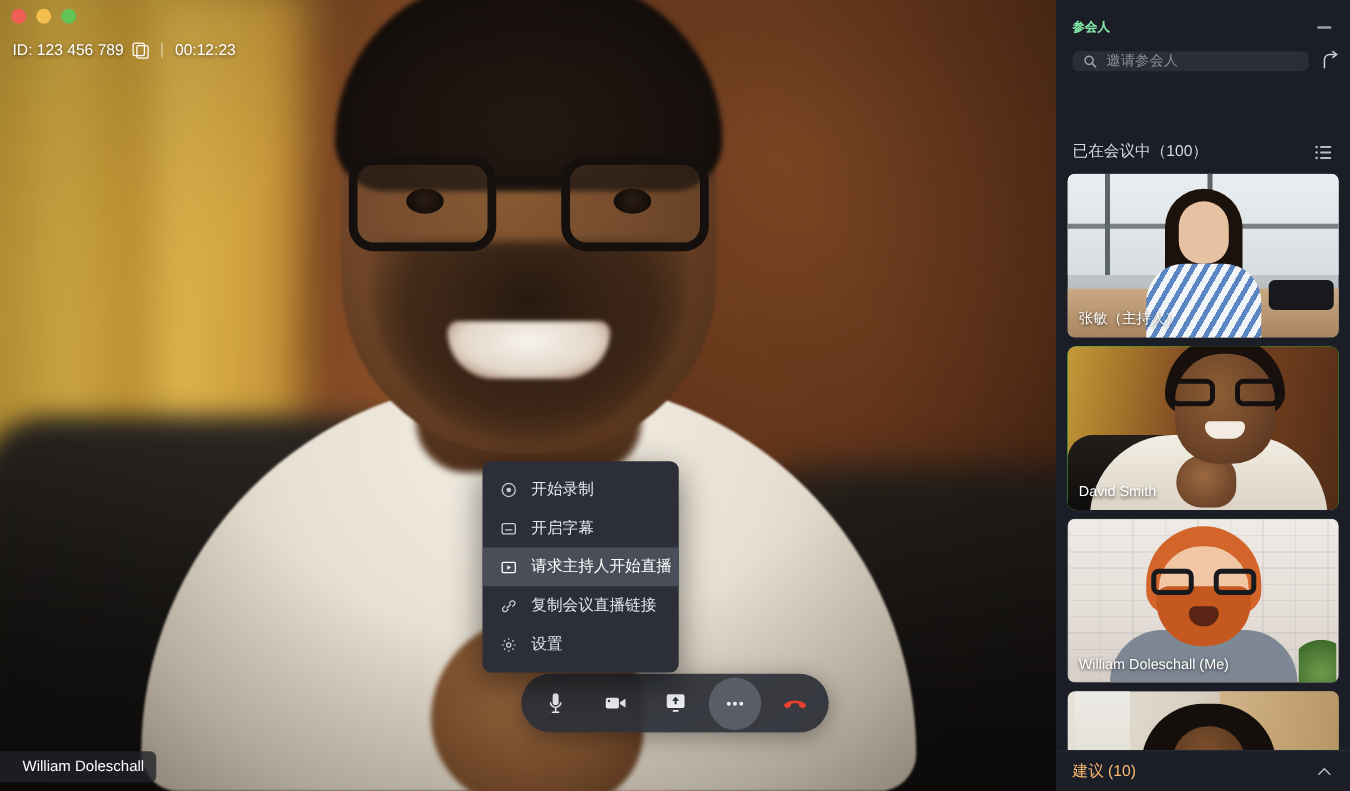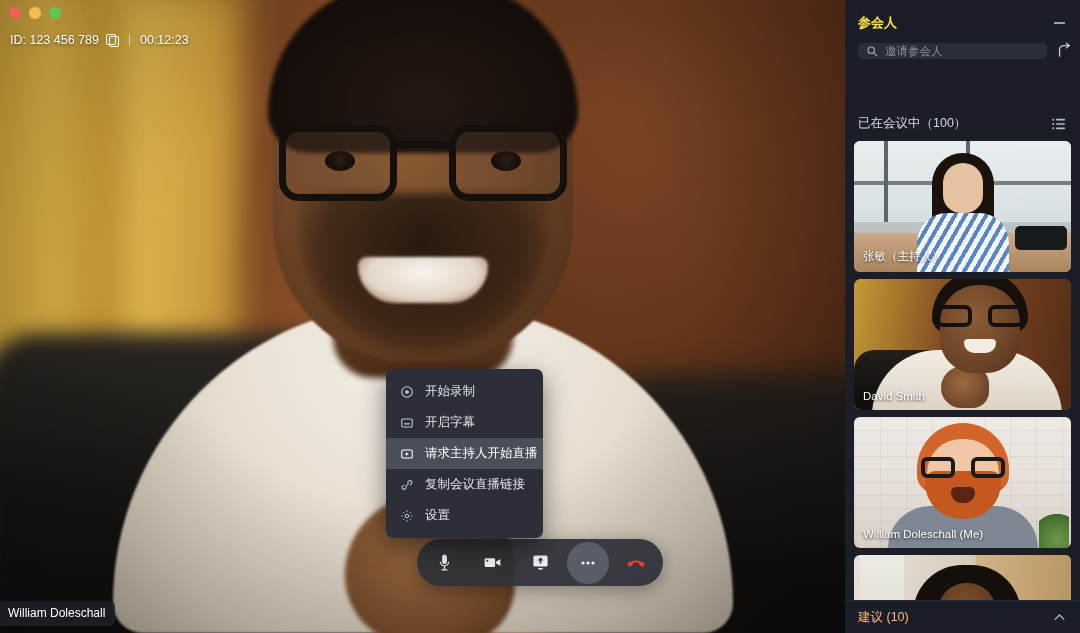--- a/index.html
+++ b/index.html
@@ -156,21 +156,21 @@
   .copy-ic:before, .copy-ic:after {
     content:""; position:absolute; border:1.4px solid #fff; border-radius:2px;
   }
   .copy-ic:before { left:0; top:0; width:8px; height:9px; }
   .copy-ic:after  { right:0; bottom:0; width:8px; height:9px; background:transparent; }
 
   
   #self-name {
     position:absolute; left:0; bottom:7px;
     background:rgba(32,35,42,.78); color:#fff;
-    font-size:12px; padding:5px 10px 6px 8px; border-radius:0 5px 5px 0;
+    font-size:12px; padding:5px 10px 6px 18px; border-radius:0 5px 5px 0;
   }
 
   
   #toolbar {
     position:absolute; left:50%; transform:translateX(-50%); bottom:47px;
     height:47px; padding:0 6px;
     background:rgba(45,48,56,.93);
     border-radius:24px; display:flex; align-items:center; gap:6px;
     box-shadow:0 4px 18px rgba(0,0,0,.35);
   }
@@ -199,21 +199,21 @@
 
   
   #sidebar {
     position:absolute; left:845px; top:0; width:235px; height:633px;
     background:#1b1e26; color:#e6e8ed;
   }
   #sb-header {
     display:flex; align-items:center; justify-content:space-between;
     padding:14px 13px 0 13px;
   }
-  #sb-title { font-size:13px; font-weight:bold; color:#fde047; }
+  #sb-title { font-size:10px; font-weight:bold; color:#86efac; }
   #sb-min { width:16px; height:16px; display:flex; align-items:center; justify-content:center; cursor:pointer; }
   #sb-min span { display:block; width:11px; height:1.5px; background:#9aa0ad; }
 
   #sb-search-row { display:flex; align-items:center; gap:9px; padding:10px 11px 0 13px; }
   #sb-search {
     flex:1; height:16px; background:#2a2e38; border-radius:5px;
     display:flex; align-items:center; gap:7px; padding:0 8px;
   }
   #sb-search input {
     flex:1; background:transparent; border:0; outline:0;

